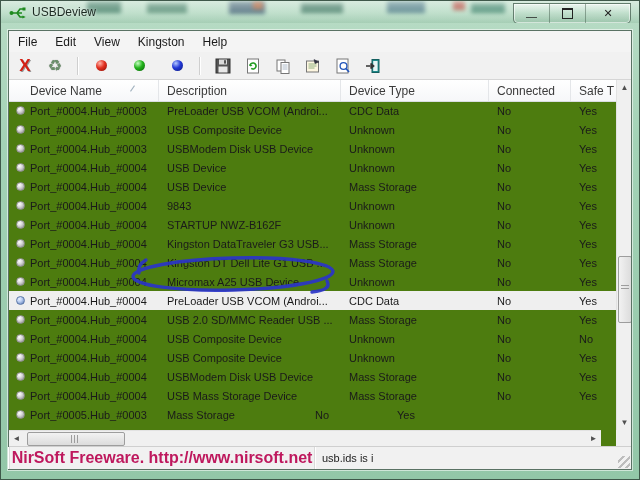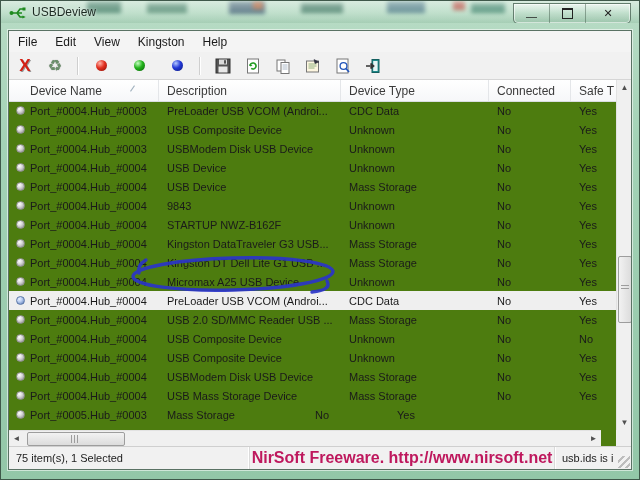--- a/index.html
+++ b/index.html
@@ -385,23 +385,20 @@
       </div>
       <div class="vscroll">
         <div class="sb-arrow" style="top:0;left:0;">▲</div>
         <div class="vthumb"></div>
         <div class="sb-arrow" style="bottom:0;left:0;">▼</div>
       </div>
       <div class="sb-corner"></div>
     </div>
 
     <div class="statusbar">
-      <div class="sb-pane left">
-          <span>75 item(s), 1 Selected</span>
-        </div>
       <div class="sb-pane center">
           <span>NirSoft Freeware.  http://www.nirsoft.net</span>
         </div>
       <div class="sb-pane right">
           <span>usb.ids is i</span>
         </div>
       <div class="grip"></div>
     </div>
   </div>
 

